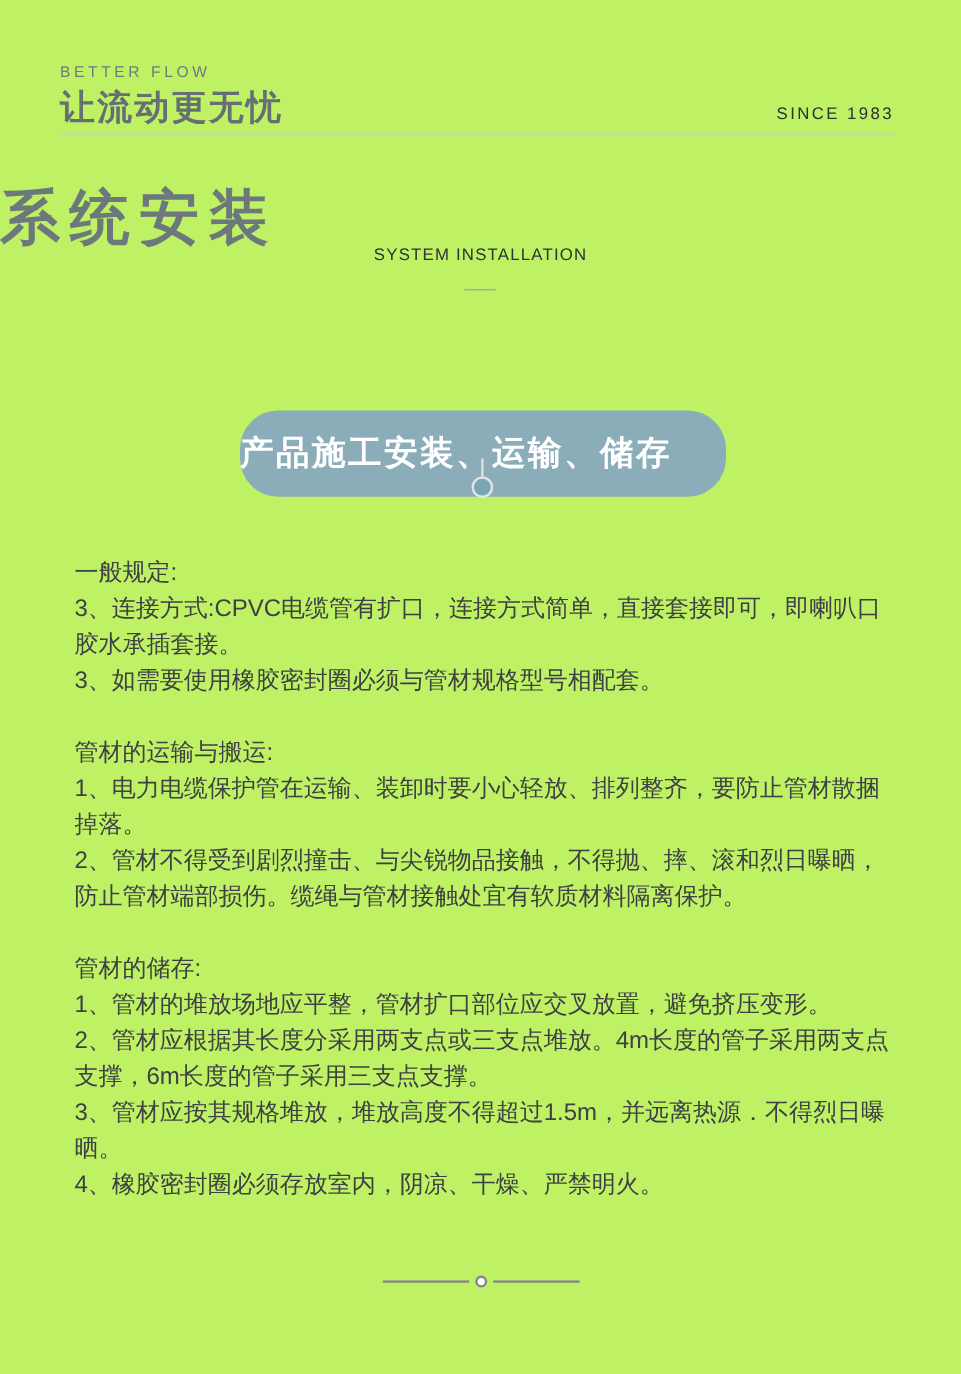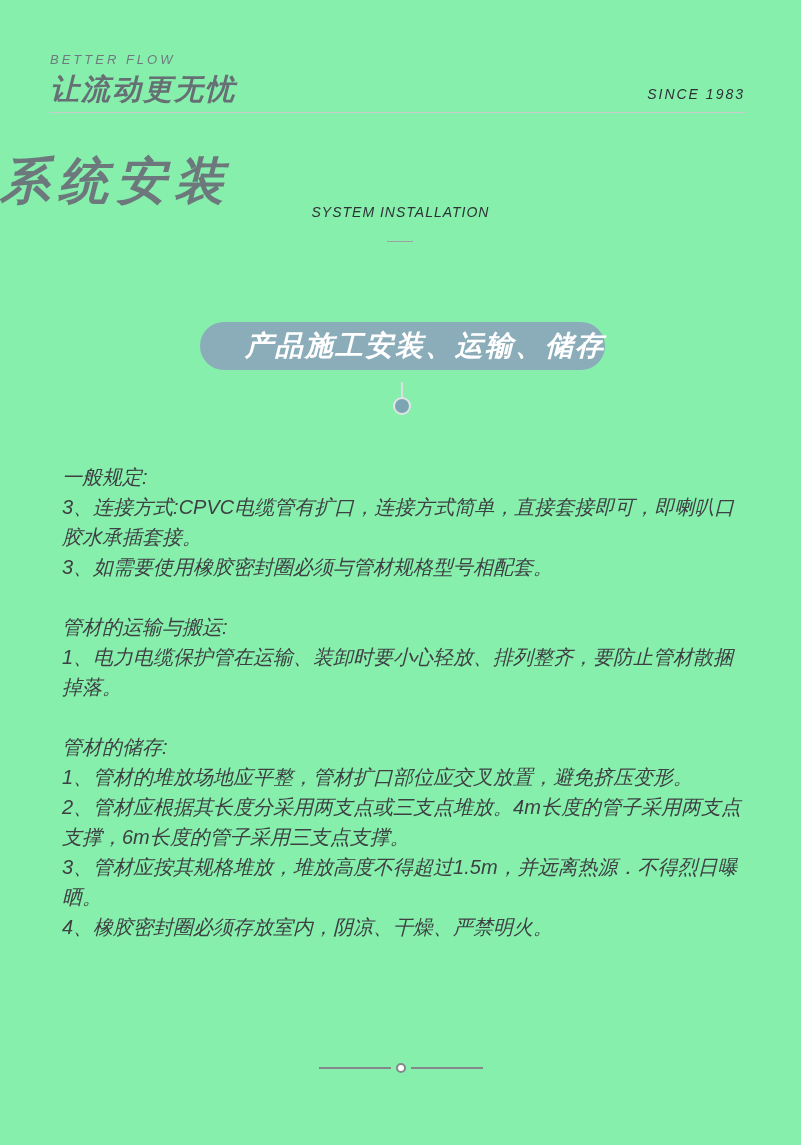--- a/index.html
+++ b/index.html
@@ -1,24 +1,23 @@
 <!DOCTYPE html>
 <html><head>
 <meta charset="utf-8">
 <style>
   * { margin: 0; padding: 0; box-sizing: border-box; }
   html, body { background: #ffffff; }
   .page {
     position: relative;
     width: 801px;
     height: 1145px;
-    background: #86efac;
+    background: #bef264;
     font-family: "Liberation Sans", "DejaVu Sans", sans-serif;
     overflow: hidden;
-    font-style: italic;
   }
 
   
   .brand { position: absolute; left: 50px; top: 52px; }
   .brand-en {
     font-size: 13px; letter-spacing: 3px; color: #6f7a7f;
     font-weight: 500;
   }
   .brand-cn {
     margin-top: 3px; font-size: 29px; font-weight: 700;
@@ -44,23 +43,23 @@
     text-align: center; font-size: 14px; font-weight: 500;
     color: #2d3236; letter-spacing: 1px;
   }
   .title-dash {
     position: absolute; left: 387px; top: 241px; width: 26px; height: 1px;
     background: #9ba1a4;
   }
 
   
   .badge {
-    position: absolute; left: 200px; top: 322px; width: 405px; height: 48px;
+    position: absolute; left: 200px; top: 342px; width: 405px; height: 72px;
     border-radius: 32px;
-    display: flex; align-items: center; justify-content: flex-end;
+    display: flex; align-items: center; justify-content: flex-start;
   }
   .badge-label {
     color: #ffffff; font-size: 28px; font-weight: 700; letter-spacing: 2px;
   }
   .connector-line {
     position: absolute; left: 401px; top: 382px; width: 2px; height: 16px;
     background: #dcdfe0;
   }
   .connector-dot {
     position: absolute; left: 393px; top: 397px; width: 18px; height: 18px;
@@ -112,20 +111,21 @@
 
   <div class="body-text">
     <div class="section">
       <div class="section-heading">一般规定:</div>
       <div class="section-item">3、连接方式:CPVC电缆管有扩口，连接方式简单，直接套接即可，即喇叭口胶水承插套接。</div>
       <div class="section-item">3、如需要使用橡胶密封圈必须与管材规格型号相配套。</div>
     </div>
     <div class="section">
       <div class="section-heading">管材的运输与搬运:</div>
       <div class="section-item">1、电力电缆保护管在运输、装卸时要小心轻放、排列整齐，要防止管材散捆掉落。</div>
+      <div class="section-item">2、管材不得受到剧烈撞击、与尖锐物品接触，不得抛、摔、滚和烈日曝晒，防止管材端部损伤。缆绳与管材接触处宜有软质材料隔离保护。</div>
     </div>
     <div class="section">
       <div class="section-heading">管材的储存:</div>
       <div class="section-item">1、管材的堆放场地应平整，管材扩口部位应交叉放置，避免挤压变形。</div>
       <div class="section-item">2、管材应根据其长度分采用两支点或三支点堆放。4m长度的管子采用两支点支撑，6m长度的管子采用三支点支撑。</div>
       <div class="section-item">3、管材应按其规格堆放，堆放高度不得超过1.5m，并远离热源．不得烈日曝晒。</div>
       <div class="section-item">4、橡胶密封圈必须存放室内，阴凉、干燥、严禁明火。</div>
     </div>
   </div>
 

